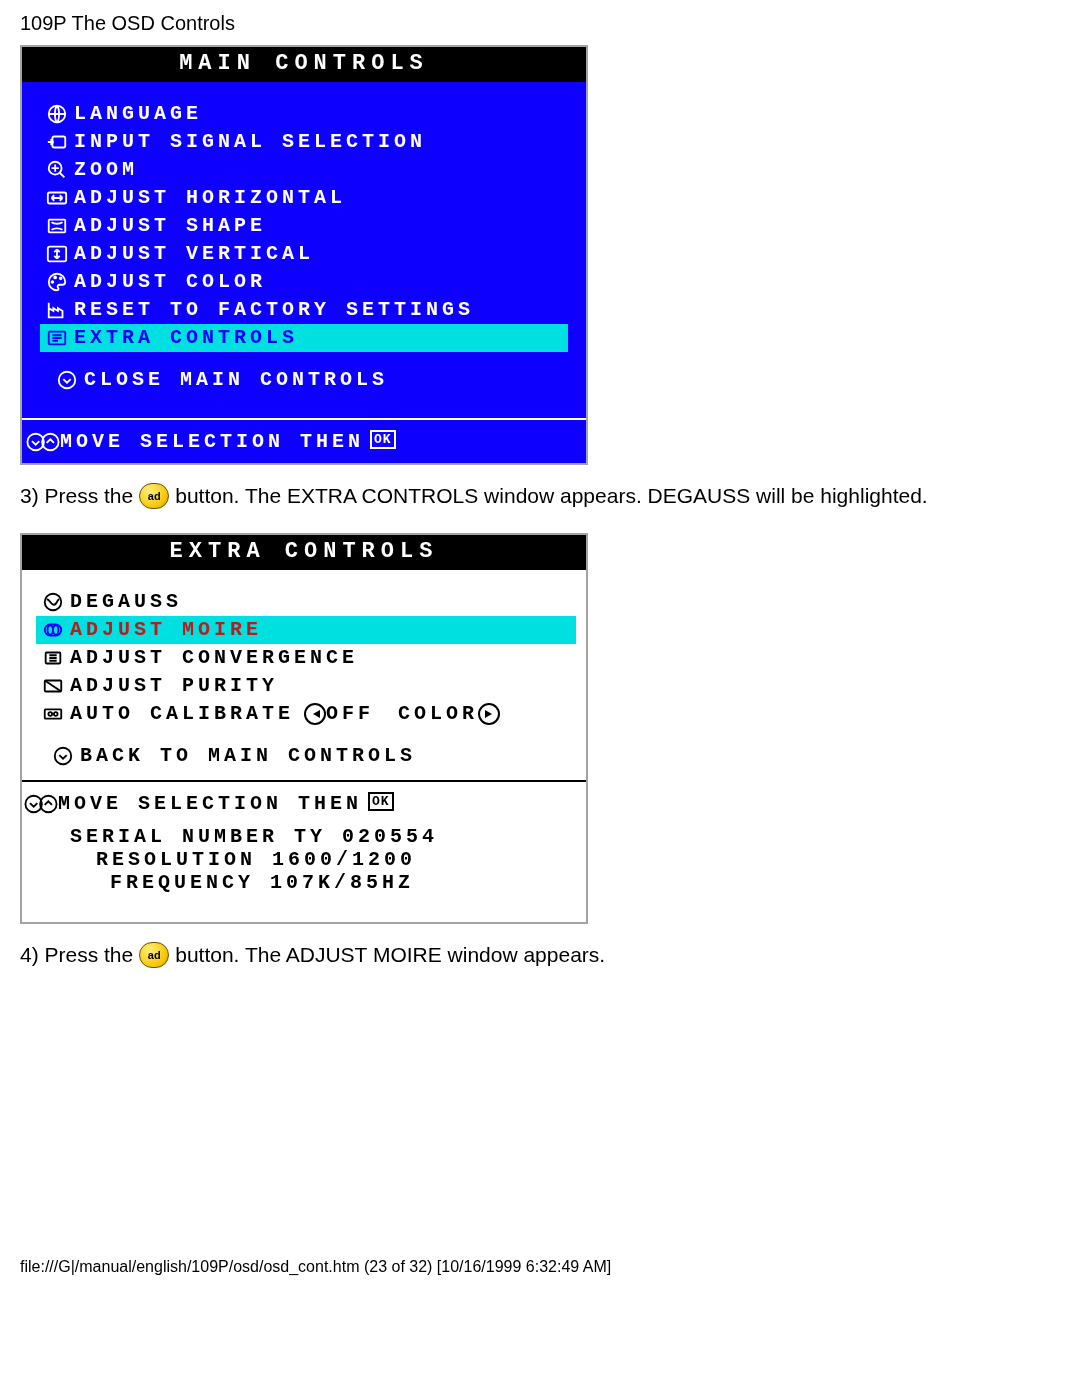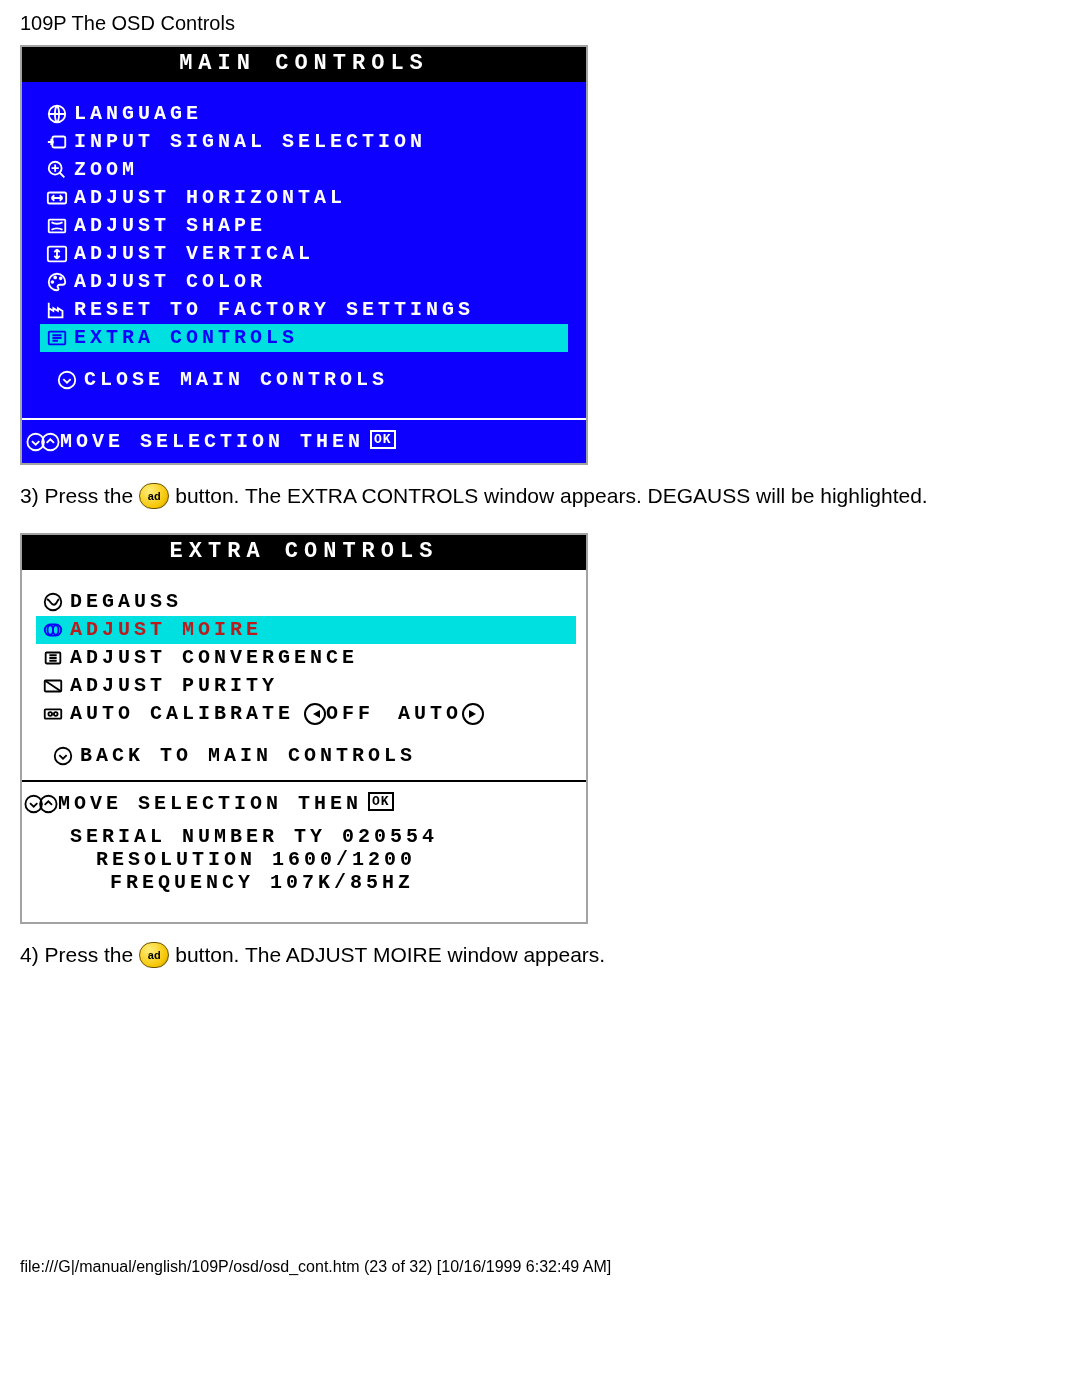--- a/index.html
+++ b/index.html
@@ -351,21 +351,21 @@
               <circle cx="15" cy="12" r="2"></circle>
             </svg>
         </span>
         <span>AUTO CALIBRATE</span>
         <span style="width:10px"></span>
         <span class="circ">
             <span class="left-tri"></span>
           </span>
         <span>OFF</span>
         <span style="width:24px"></span>
-        <span>AUTO</span>
+        <span>COLOR</span>
         <span class="circ">
             <span class="right-tri"></span>
           </span>
       </div>
 
       <div class="osd-gap"></div>
 
       <div class="osd-row" style="padding-left:10px;">
         <span class="osd-icon">
           <svg viewBox="0 0 24 24" fill="none" stroke="black" stroke-width="2">

